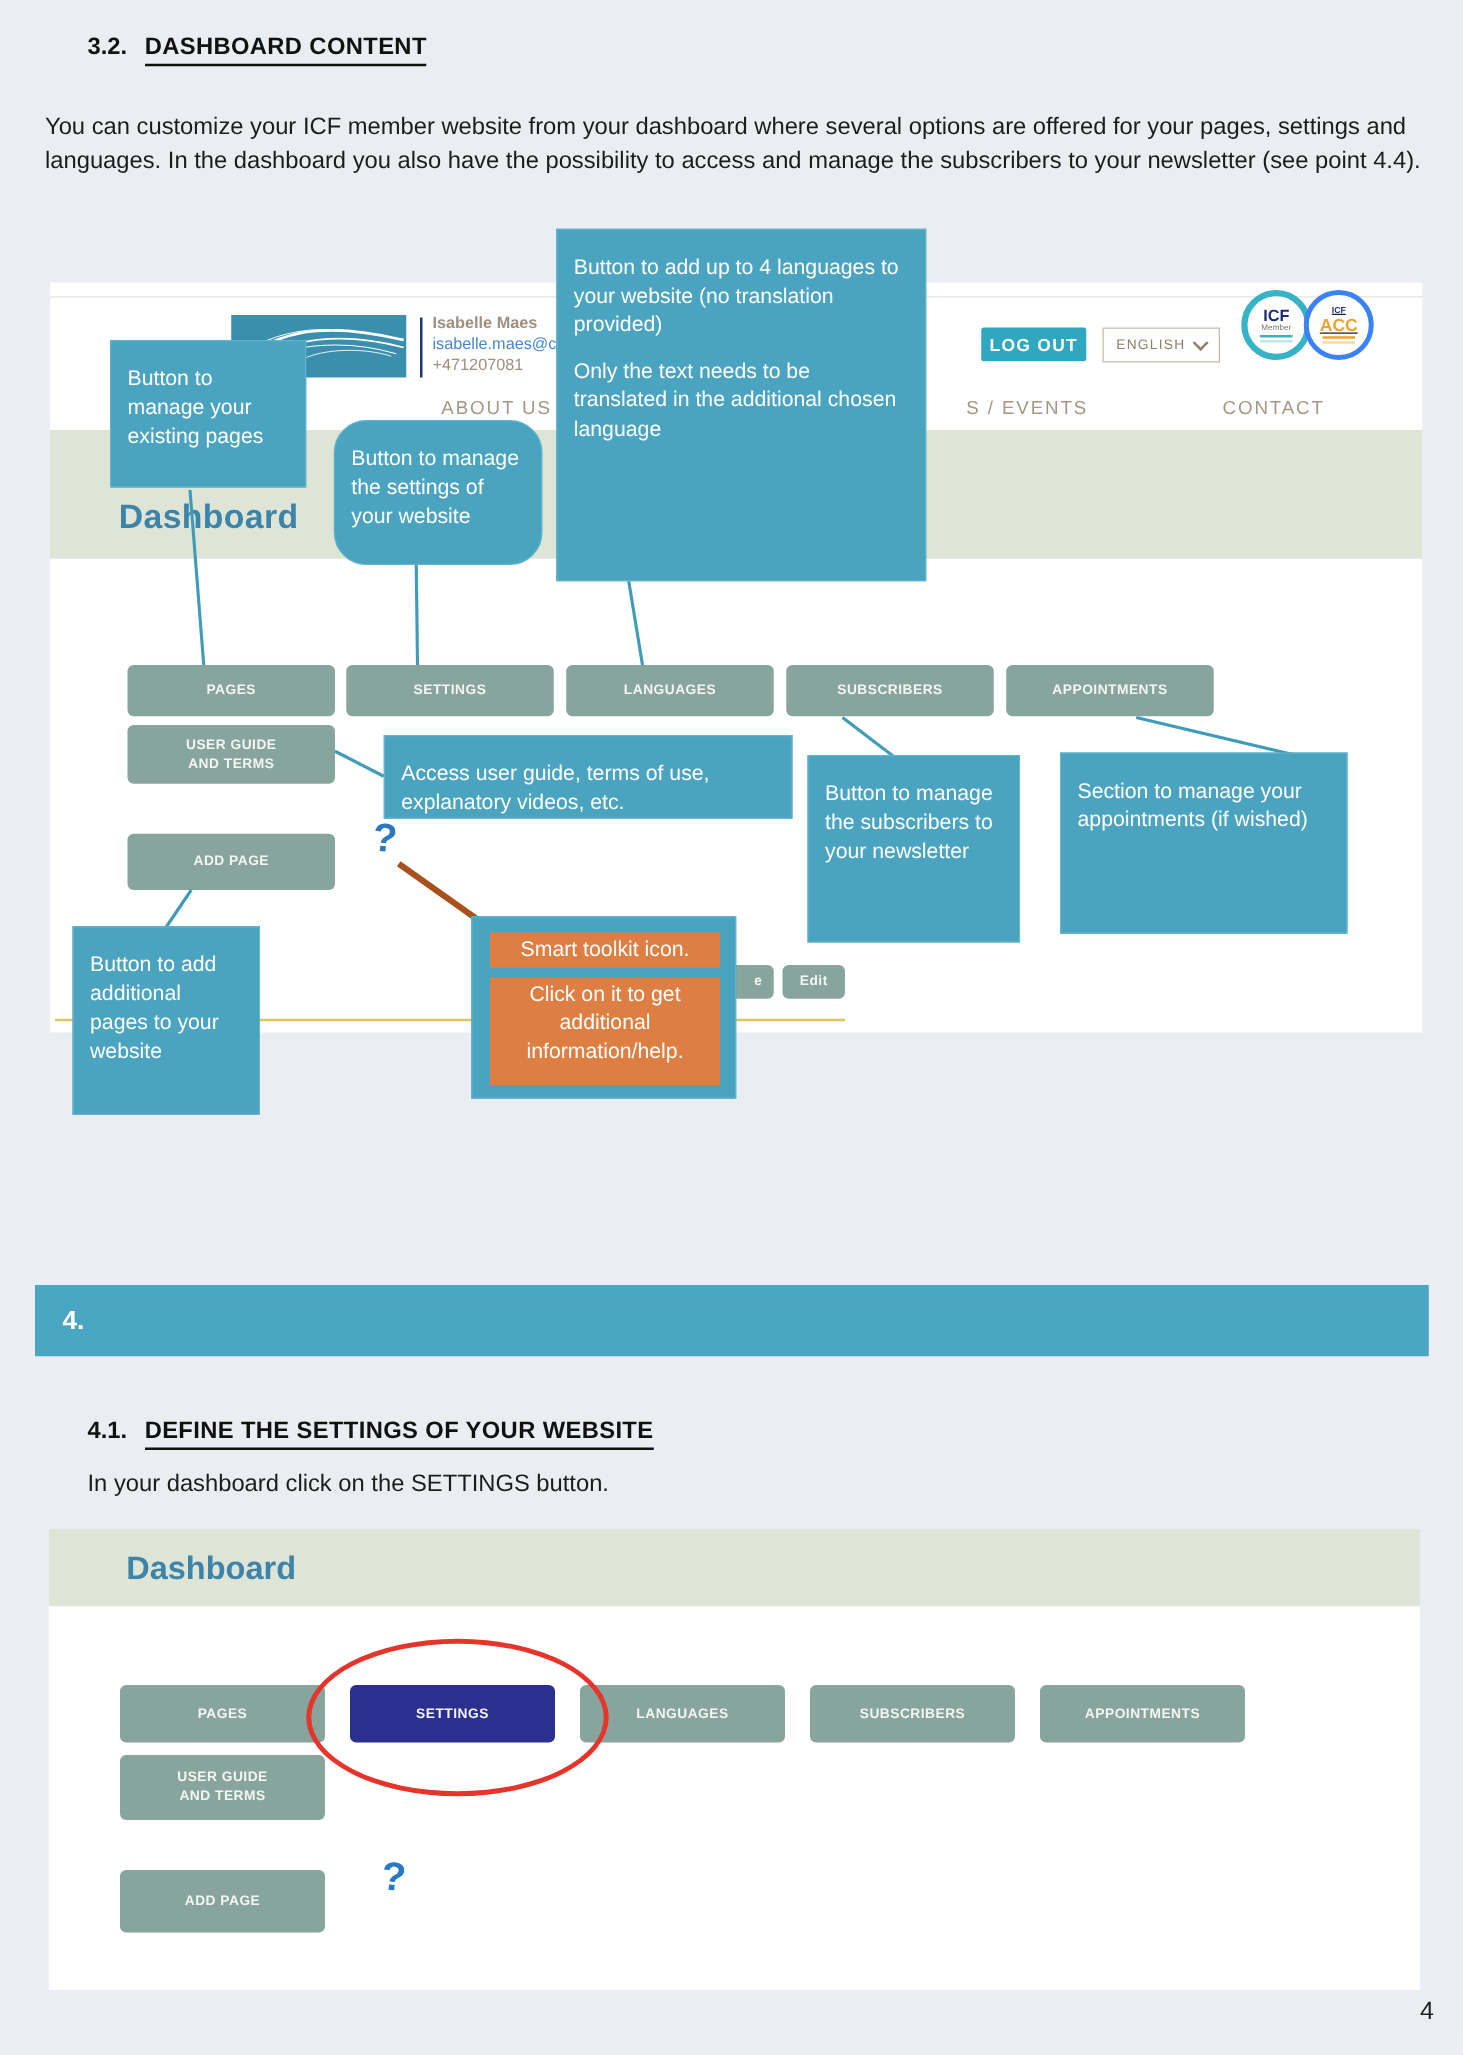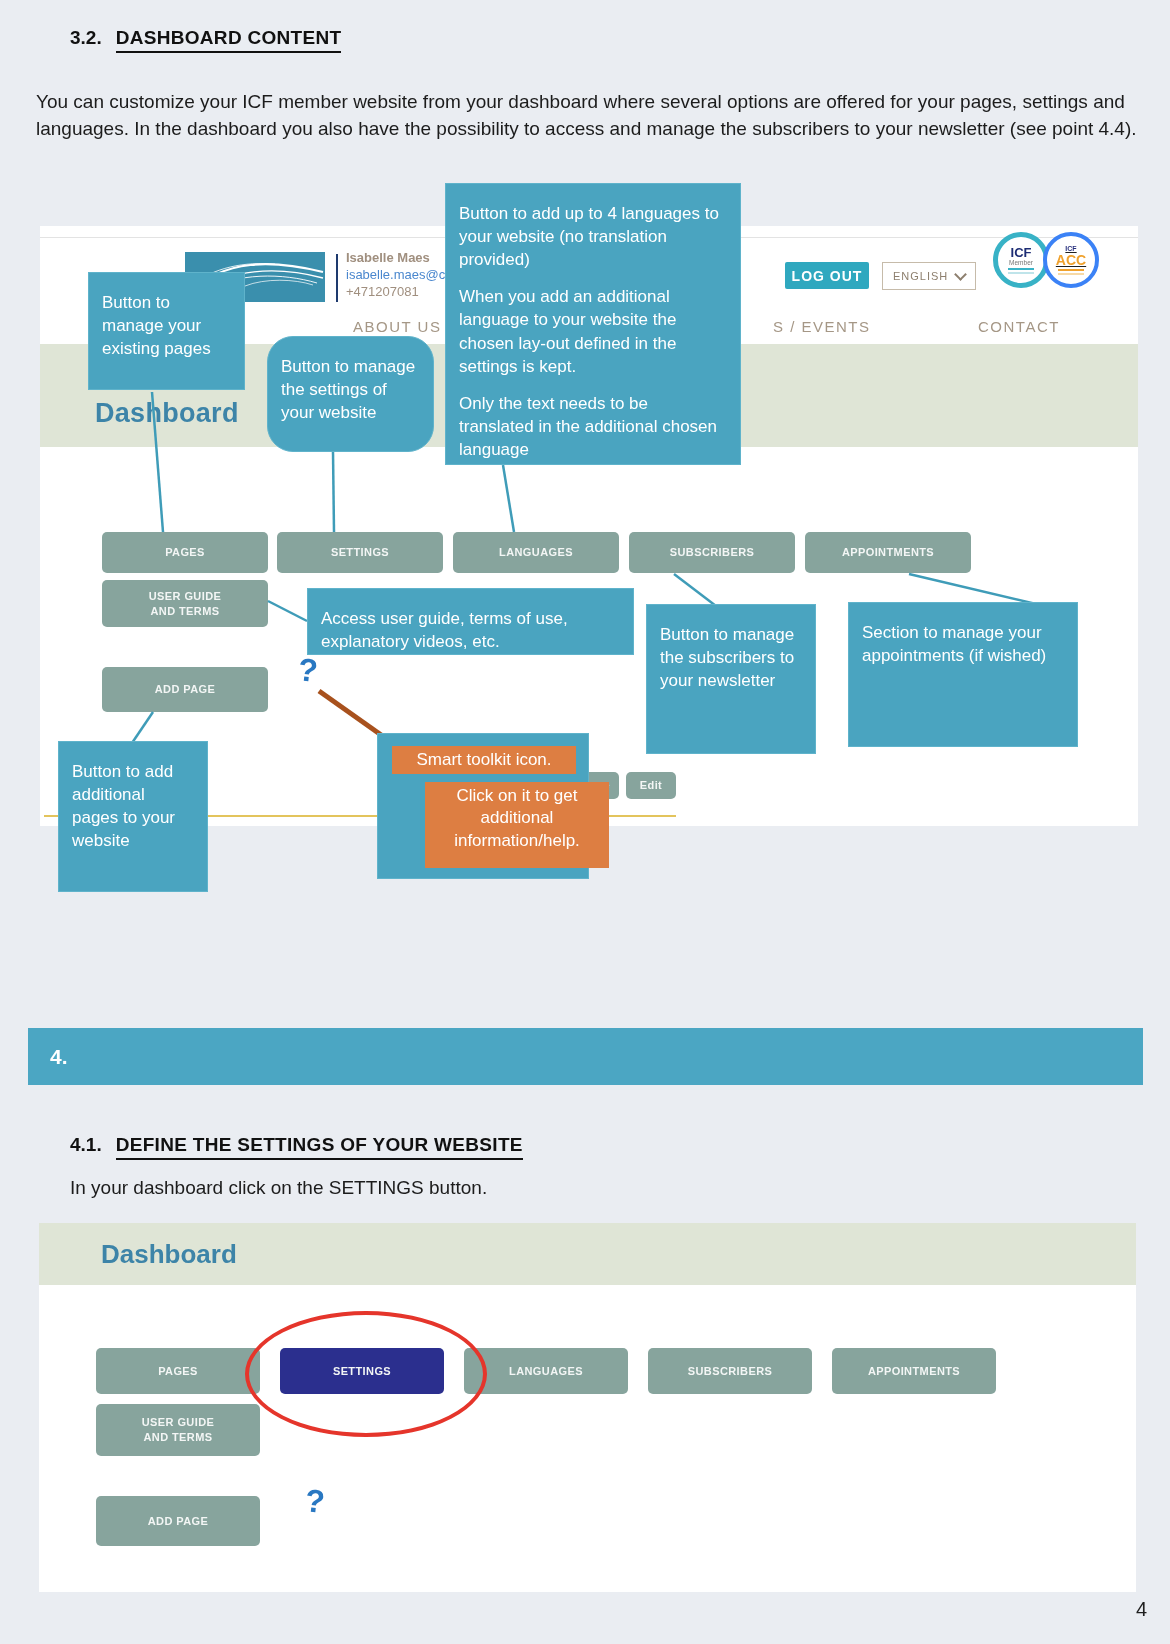--- a/index.html
+++ b/index.html
@@ -162,35 +162,34 @@
     <line x1="153" y1="712" x2="132" y2="743" stroke="#3f9cb8" stroke-width="2.5"></line>
     <line x1="319" y1="691" x2="384" y2="737" stroke="#a8511d" stroke-width="5"></line>
   </svg>
 
   <div class="co" style="left:88px;top:272px;width:157px;height:118px;">Button to manage your existing pages</div>
 
   <div class="co" style="left:267px;top:336px;width:167px;height:116px;border-radius:26px;">Button to manage the settings of your website</div>
 
   <div class="co" style="left:445px;top:183px;width:296px;height:282px;">
     <p>Button to add up to 4 languages to your website (no translation provided)</p>
-    <p>When you add an additional language to your website the chosen lay-out defined in the settings is kept.</p>
     <p>Only the text needs to be translated in the additional chosen language</p>
   </div>
 
   <div class="co" style="left:307px;top:588px;width:327px;height:67px;">Access user guide, terms of use, explanatory videos, etc.</div>
 
   <div class="co" style="left:646px;top:604px;width:170px;height:150px;">Button to manage the subscribers to your newsletter</div>
 
   <div class="co" style="left:848px;top:602px;width:230px;height:145px;">Section to manage your appointments (if wished)</div>
 
   <div class="co" style="left:58px;top:741px;width:150px;height:151px;">Button to add additional pages to your website</div>
 
   <div class="co" style="left:377px;top:733px;width:212px;height:146px;">
     <div class="orange" style="left:14px;top:12px;width:184px;height:28px;">Smart toolkit icon.</div>
-    <div class="orange" style="left:14px;top:48px;width:184px;height:86px;margin-left:33px;">Click on it to get additional information/help.</div>
+    <div class="orange" style="left:14px;top:48px;width:184px;height:86px;">Click on it to get additional information/help.</div>
   </div>
 
   <div class="abs banner">
     <span class="num">4.</span>
   </div>
 
   <div class="abs heading" style="left:70px;top:1134px;">
     <span class="h-num">4.1.</span>
     <span class="h-title">DEFINE THE SETTINGS OF YOUR WEBSITE</span>
   </div>

